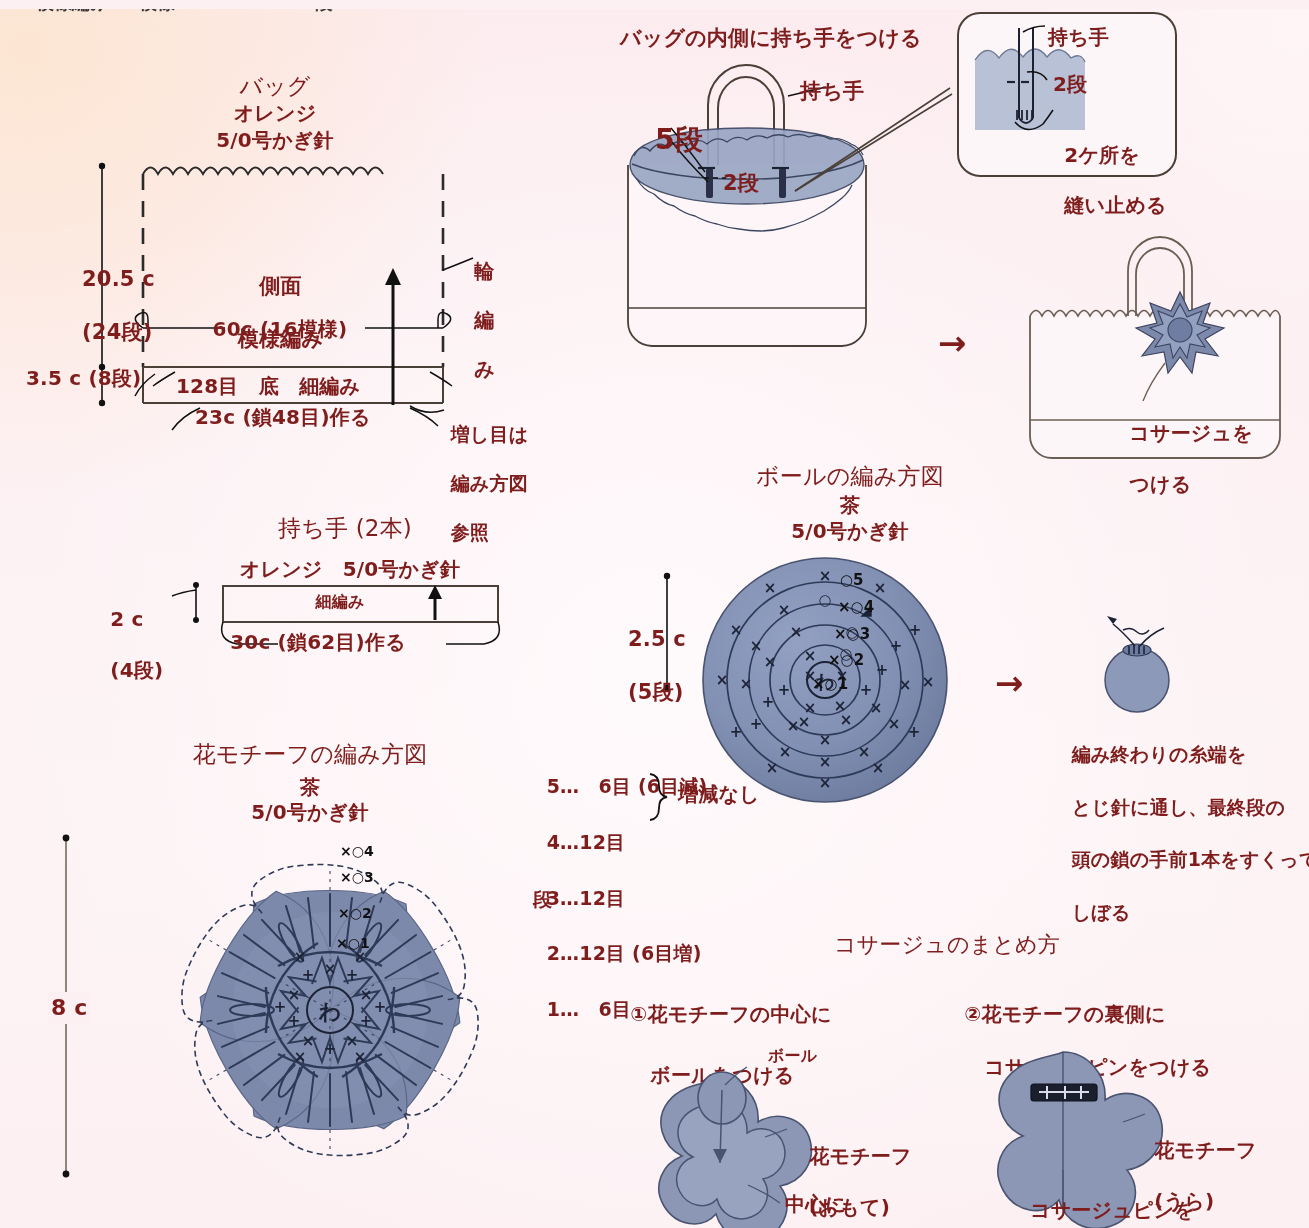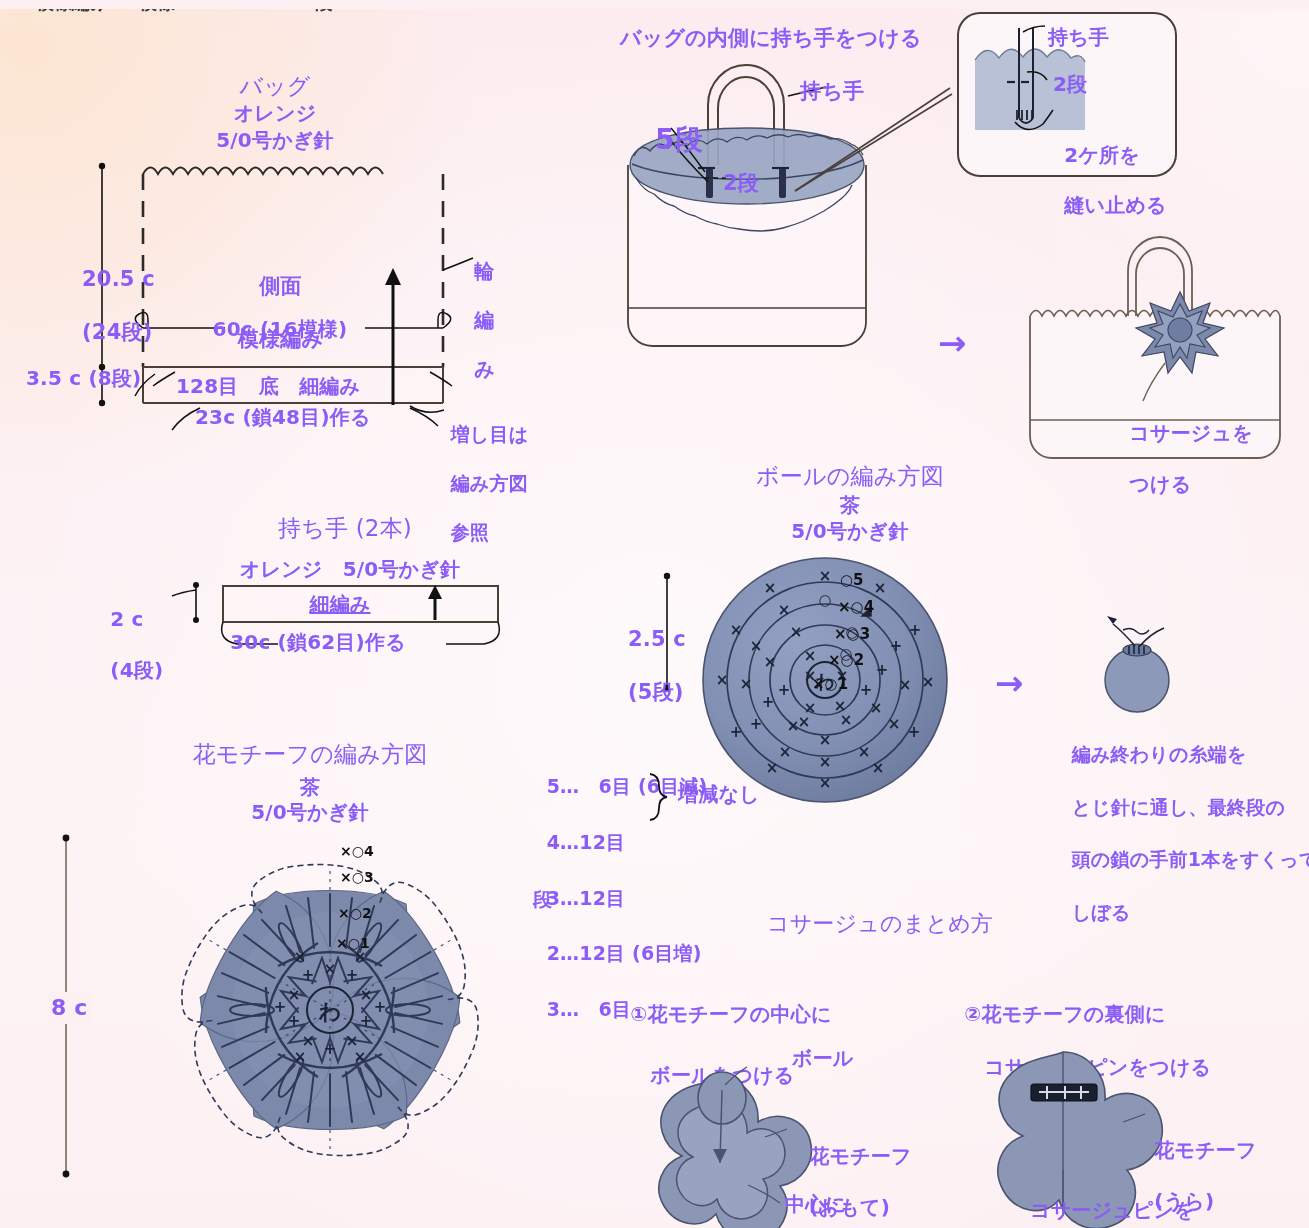--- a/index.html
+++ b/index.html
@@ -20,21 +20,21 @@
       radial-gradient(circle at 99% 2%, rgba(255,246,248,.9) 0%, rgba(253,240,243,0) 20%),
       radial-gradient(circle at 50% 55%, rgba(255,252,253,.75) 0%, rgba(253,240,243,0) 70%),
       linear-gradient(180deg,#fcecef 0%,#fdf1f4 35%,#fdf3f5 70%,#fdf0f3 100%);
     pointer-events:none;
     z-index:0;
   }
   .layer{position:absolute;inset:0;z-index:2;}
   .abs{position:absolute;}
   svg{overflow:visible;}
 
-  .txt{position:absolute;font-weight:bold;letter-spacing:.2px;line-height:1.26;white-space:pre;color:#8b5cf6;}
+  .txt{position:absolute;font-weight:bold;letter-spacing:.2px;line-height:1.26;white-space:pre;color:#7f1d1d;}
   .txt.c{text-align:center;}
   .ttl{font-weight:normal;}
 
   
   .clip-line{
     position:absolute;top:-9px;left:36px;
     font-size:18px;font-weight:bold;color:#2b2b2b;
     opacity:.92;white-space:pre;
   }
   .clip-mask{
@@ -138,21 +138,21 @@
   <path d="M345 15 l-7 14 l14 0 z" fill="#111"></path>
 
   <path d="M133 52 q-6 18 14 22 L188 74" fill="none" stroke="#111" stroke-width="1.5"></path>
   <path d="M408 52 q6 18 -14 22 L356 74" fill="none" stroke="#111" stroke-width="1.5"></path>
 </svg>
 
 <div class="txt" style="left:96px;top:582px;font-size:20px;">
   <span>2 c</span><br>
   <span>(4段)</span>
 </div>
-<div class="txt c" style="left:280px;top:592px;width:120px;font-size:20px;text-decoration:underline;">細編み</div>
+<div class="txt c" style="left:280px;top:592px;width:120px;font-size:16px;">細編み</div>
 <div class="txt c" style="left:198px;top:630px;width:240px;font-size:20px;">30c (鎖62目)作る</div>
 
 <div class="txt" style="left:620px;top:25px;font-size:21px;">バッグの内側に持ち手をつける</div>
 
 <svg class="abs" style="left:620px;top:60px;" width="330" height="400" viewBox="0 0 330 400">
 
   <path d="M88 134 L88 45 a38 40 0 0 1 76 0 L164 134" fill="none" stroke="#4a4038" stroke-width="2"></path>
   <path d="M98 134 L98 48 a28 31 0 0 1 56 0 L154 134" fill="none" stroke="#4a4038" stroke-width="2"></path>
 
   <path d="M88 134 L88 222 a38 13 0 0 0 76 0 L164 134" fill="none" stroke="#4a4038" stroke-width="1.7"></path>
@@ -351,21 +351,21 @@
     <text x="128" y="110">×○2</text>
     <text x="112" y="134">×○1</text>
   </g>
 </svg>
 
 <div class="txt" style="left:533px;top:745px;font-size:19px;line-height:1.47;">
   <span>5…　6目 (6目減)</span><br>
   <span>4…12目</span><br>
   <span>3…12目</span><br>
   <span>2…12目 (6目増)</span><br>
-  <span>3…　6目</span>
+  <span>1…　6目</span>
 </div>
 <div class="txt" style="left:533px;top:888px;font-size:19px;">段</div>
 <svg class="abs" style="left:648px;top:772px;" width="22" height="50" viewBox="0 0 22 50">
   <path d="M2 2 q9 1 9 12 q0 10 8 11 q-8 1 -8 11 q0 11 -9 12" fill="none" stroke="#111" stroke-width="1.8"></path>
 </svg>
 <div class="txt" style="left:678px;top:782px;font-size:20px;">増減なし</div>
 
 <div class="txt" style="left:995px;top:662px;font-size:34px;">→</div>
 
 <svg class="abs" style="left:1085px;top:608px;" width="140" height="120" viewBox="0 0 140 120">
@@ -604,21 +604,21 @@
   </g>
 
   <g fill="#111" font-size="14" font-weight="bold" font-family="'DejaVu Sans',sans-serif">
     <text x="196" y="118">×○1</text>
     <text x="198" y="88">×○2</text>
     <text x="200" y="52">×○3</text>
     <text x="200" y="26">×○4</text>
   </g>
 </svg>
 
-<div class="txt c ttl" style="left:700px;top:910px;width:360px;font-size:22px;">コサージュのまとめ方</div>
+<div class="txt c ttl" style="left:700px;top:931px;width:360px;font-size:22px;text-align:right;">コサージュのまとめ方</div>
 
 <div class="txt" style="left:616px;top:975px;font-size:20px;line-height:1.32;">
   <span>①花モチーフの中心に</span><br>
   <span style="padding-left:20px;display:inline-block;margin-top:8px;">ボールをつける</span>
 </div>
 
 <div class="txt" style="left:950px;top:975px;font-size:20px;line-height:1.32;">
   <span>②花モチーフの裏側に</span><br>
   <span style="padding-left:20px;display:inline-block;">コサージュピンをつける</span>
 </div>
@@ -644,21 +644,21 @@
   <ellipse cx="102" cy="53" rx="24" ry="26" fill="#8c97b6" stroke="#4a5470" stroke-width="1.6"></ellipse>
 
   <path d="M102 45 L100 118" fill="none" stroke="#4a5470" stroke-width="1.5"></path>
   <path d="M100 118 l-7 -14 l14 0 z" fill="#4a5470"></path>
 
   <path d="M105 40 q12 -12 22 -18" fill="none" stroke="#4a5470" stroke-width="1.3"></path>
   <path d="M145 92 q12 -4 22 -8" fill="none" stroke="#4a5470" stroke-width="1.3"></path>
   <path d="M128 140 q18 8 32 18" fill="none" stroke="#4a5470" stroke-width="1.3"></path>
 </svg>
 
-<div class="txt" style="left:792px;top:1046px;font-size:20px;">ボール</div>
+<div class="txt" style="left:768px;top:1046px;font-size:16px;">ボール</div>
 <div class="txt" style="left:795px;top:1118px;font-size:20px;line-height:1.28;">
   <span>花モチーフ</span><br>
   <span>(おもて)</span>
 </div>
 <div class="txt" style="left:785px;top:1192px;font-size:20px;">中心に</div>
 
 <svg class="abs" style="left:955px;top:1030px;" width="220" height="200" viewBox="0 0 220 200">
   <g transform="translate(108,100)" fill="#8c97b6" stroke="#4a5470" stroke-width="1.6">
     <path d="M0 -78 C 24 -78, 44 -56, 42 -30 C 64 -44, 92 -34, 98 -10
              C 104 14, 88 36, 64 40 C 80 60, 72 88, 48 96

